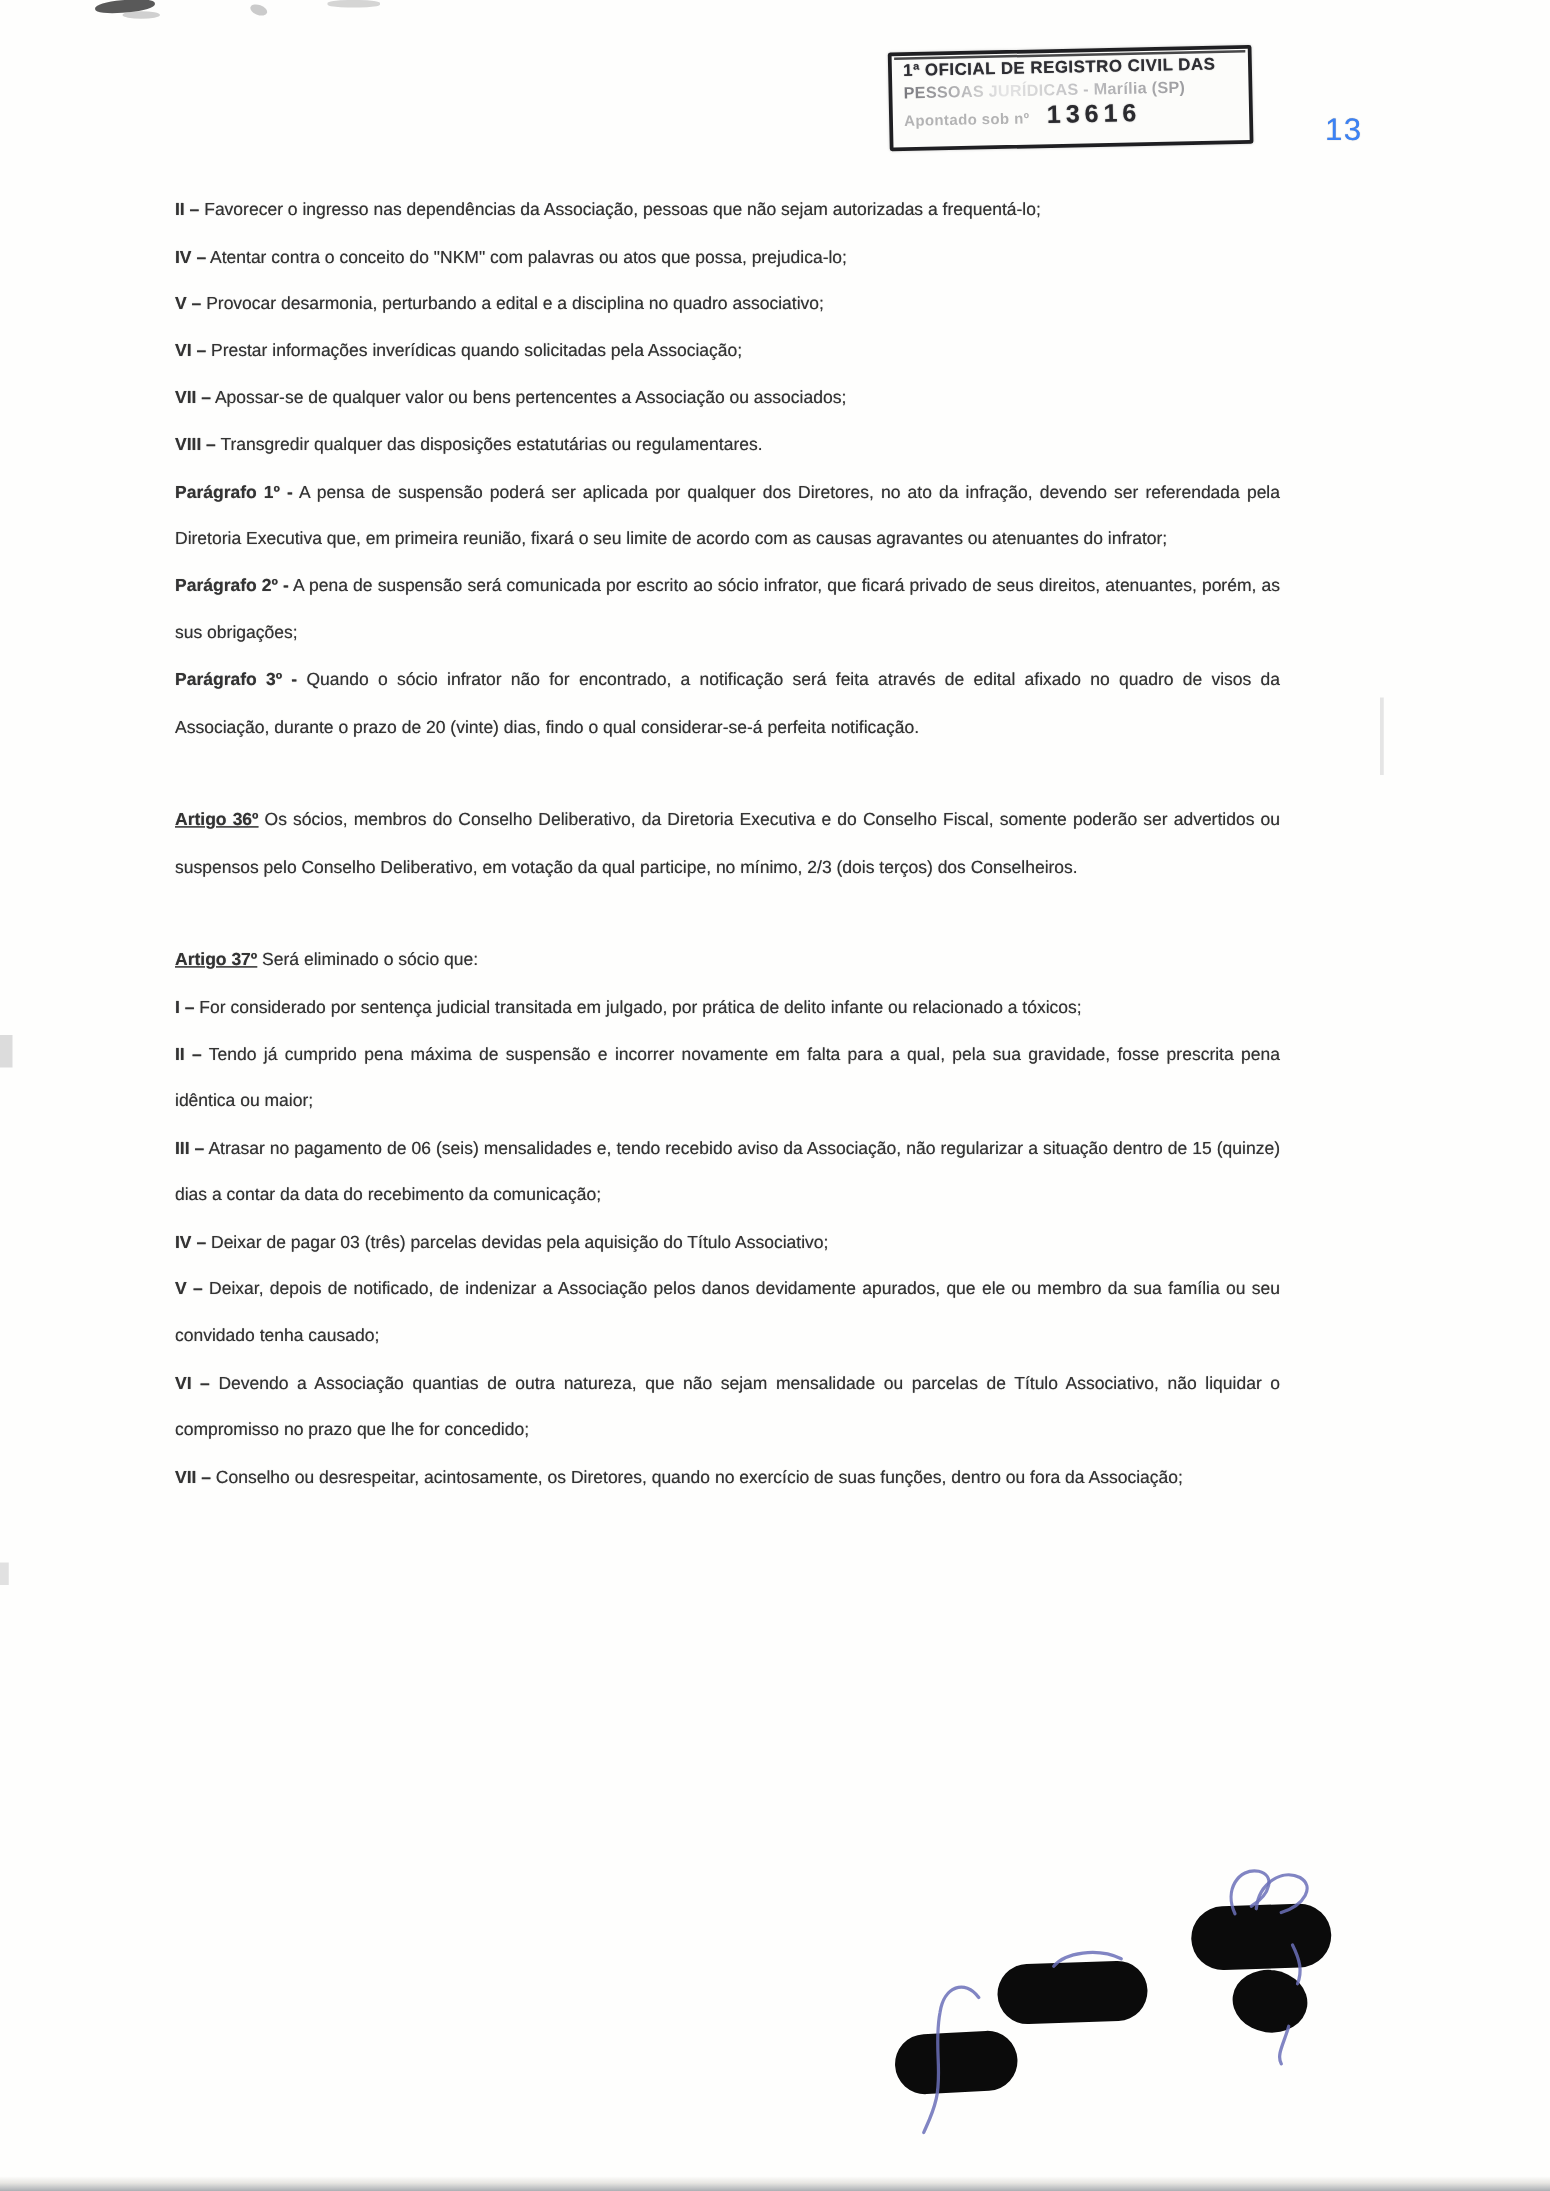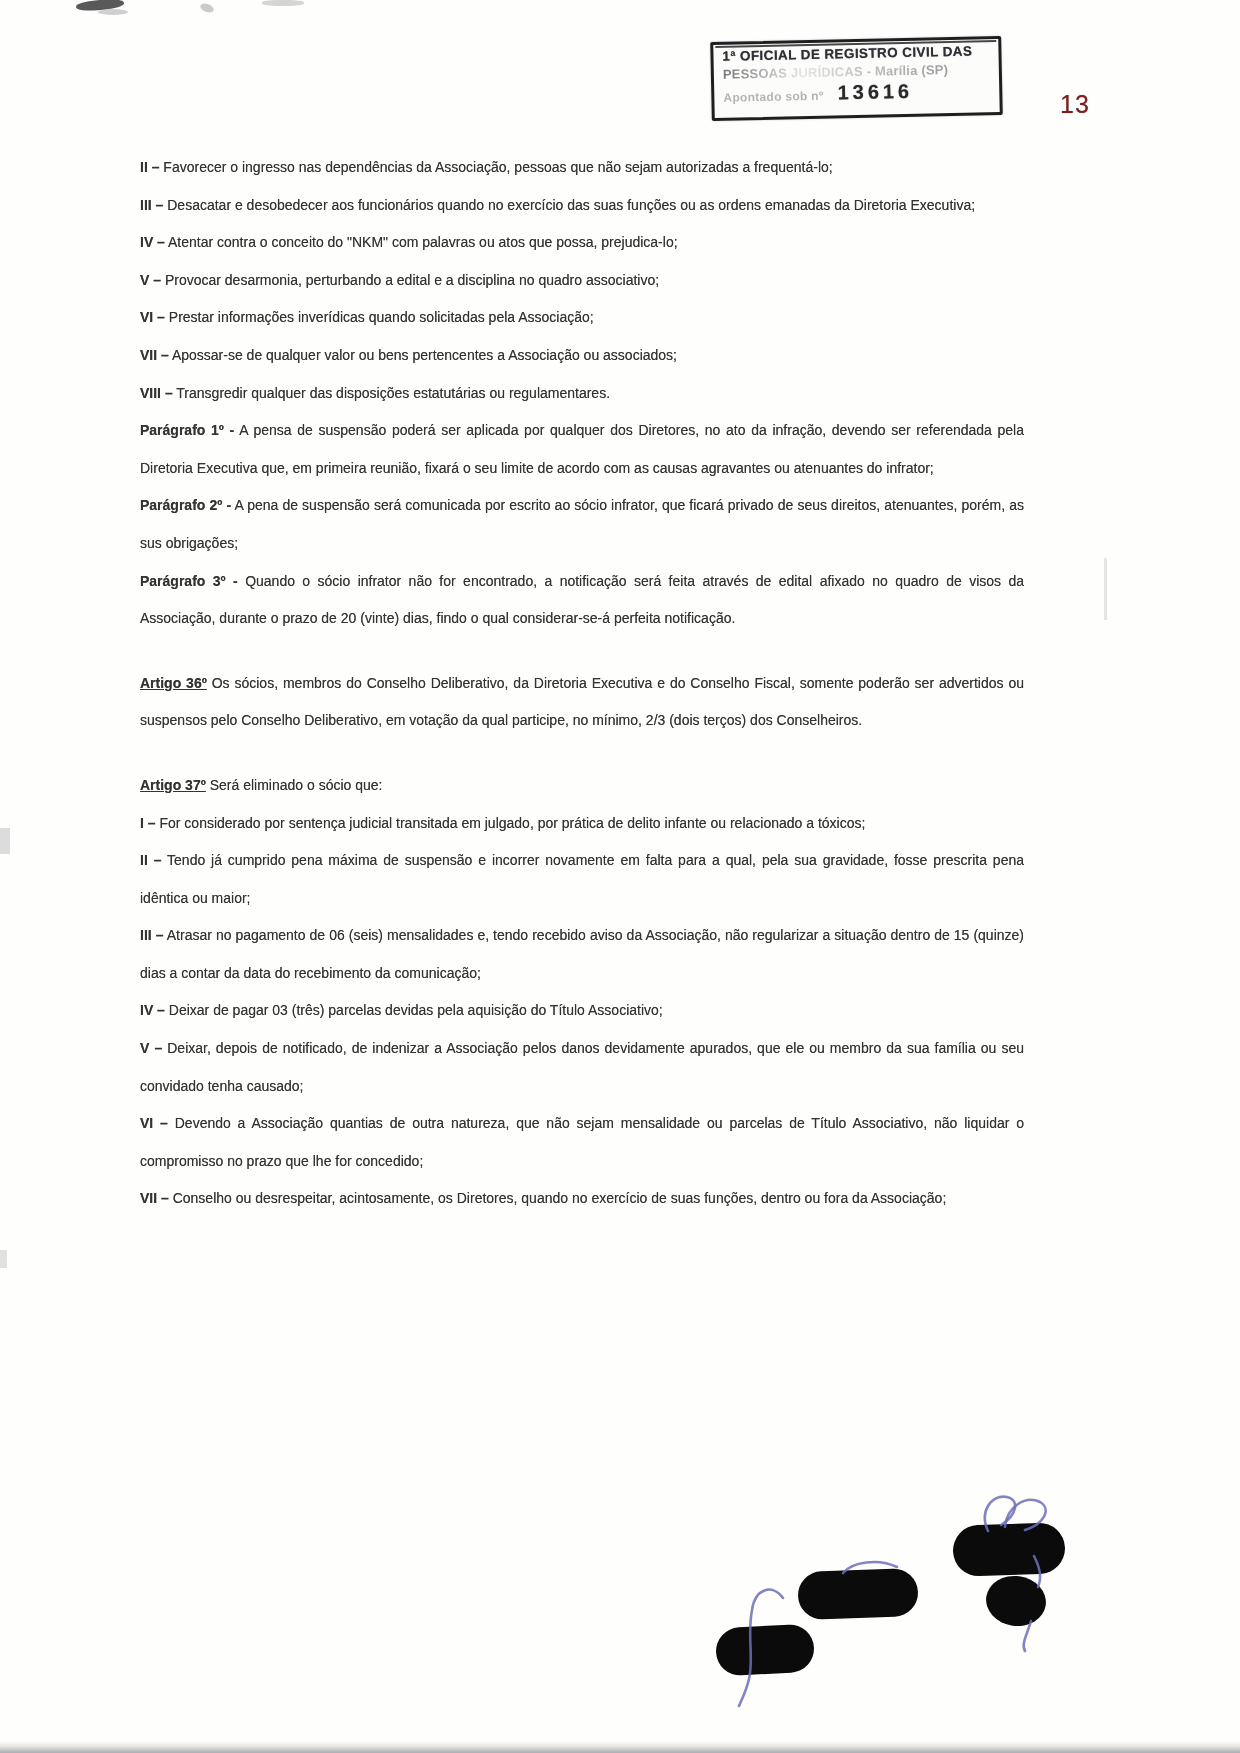--- a/index.html
+++ b/index.html
@@ -10,28 +10,28 @@
   }
   .page{position:absolute;inset:0;}
   
   .doc-body{
     position:absolute;left:140px;top:149px;width:884px;
     color:var(--text,#333);
     font-size:14px;line-height:37.6px;
     text-shadow:0 0 .6px rgba(55,55,55,.65);
   }
   .doc-body p{margin:0;text-align:justify;}
-  .doc-body p.gap-before{margin-top:27px;}
+  .doc-body p.gap-before{margin-top:37px;}
   .lead{font-weight:400;}
   .lead.bold{font-weight:700;}
   .lead.bold-underline{font-weight:700;text-decoration:underline;}
   
   .page-number{
     position:absolute;left:1060px;top:90px;
-    font-size:25px;color:#7f1d1d;letter-spacing:1px;
+    font-size:25px;color:#3b82f6;letter-spacing:1px;
     text-shadow:0 0 .7px rgba(70,70,70,.6);
   }
   
   .stamp{
     position:absolute;left:711px;top:39px;width:268px;height:66px;
     border:3px solid #1f1f22;border-radius:2px;
     transform:rotate(-1.2deg);
     padding:4px 8px 3px 9px;
     background:rgba(250,250,249,.6);
     box-shadow:0 0 2px rgba(40,40,40,.25);
@@ -92,21 +92,20 @@
     <div class="stamp-line3">
       <span class="stamp-line3-label">Apontado sob nº</span>
       <span class="stamp-number">13616</span>
     </div>
   </div>
 
   <div class="page-number">13</div>
 
   <div class="doc-body">
       <p><span class="lead bold">II –</span><span> Favorecer o ingresso nas dependências da Associação, pessoas que não sejam autorizadas a frequentá-lo;</span></p>
-      <p><span class="lead bold">III –</span><span> Desacatar e desobedecer aos funcionários quando no exercício das suas funções ou as ordens emanadas da Diretoria Executiva;</span></p>
       <p><span class="lead bold">IV –</span><span> Atentar contra o conceito do "NKM" com palavras ou atos que possa, prejudica-lo;</span></p>
       <p><span class="lead bold">V –</span><span> Provocar desarmonia, perturbando a edital e a disciplina no quadro associativo;</span></p>
       <p><span class="lead bold">VI –</span><span> Prestar informações inverídicas quando solicitadas pela Associação;</span></p>
       <p><span class="lead bold">VII –</span><span> Apossar-se de qualquer valor ou bens pertencentes a Associação ou associados;</span></p>
       <p><span class="lead bold">VIII –</span><span> Transgredir qualquer das disposições estatutárias ou regulamentares.</span></p>
       <p><span class="lead bold">Parágrafo 1º -</span><span> A pensa de suspensão poderá ser aplicada por qualquer dos Diretores, no ato da infração, devendo ser referendada pela Diretoria Executiva que, em primeira reunião, fixará o seu limite de acordo com as causas agravantes ou atenuantes do infrator;</span></p>
       <p><span class="lead bold">Parágrafo 2º -</span><span> A pena de suspensão será comunicada por escrito ao sócio infrator, que ficará privado de seus direitos, atenuantes, porém, as sus obrigações;</span></p>
       <p><span class="lead bold">Parágrafo 3º -</span><span> Quando o sócio infrator não for encontrado, a notificação será feita através de edital afixado no quadro de visos da Associação, durante o prazo de 20 (vinte) dias, findo o qual considerar-se-á perfeita notificação.</span></p>
       <p class="gap-before"><span class="lead bold-underline">Artigo 36º</span><span> Os sócios, membros do Conselho Deliberativo, da Diretoria Executiva e do Conselho Fiscal, somente poderão ser advertidos ou suspensos pelo Conselho Deliberativo, em votação da qual participe, no mínimo, 2/3 (dois terços) dos Conselheiros.</span></p>
       <p class="gap-before"><span class="lead bold-underline">Artigo 37º</span><span> Será eliminado o sócio que:</span></p>

